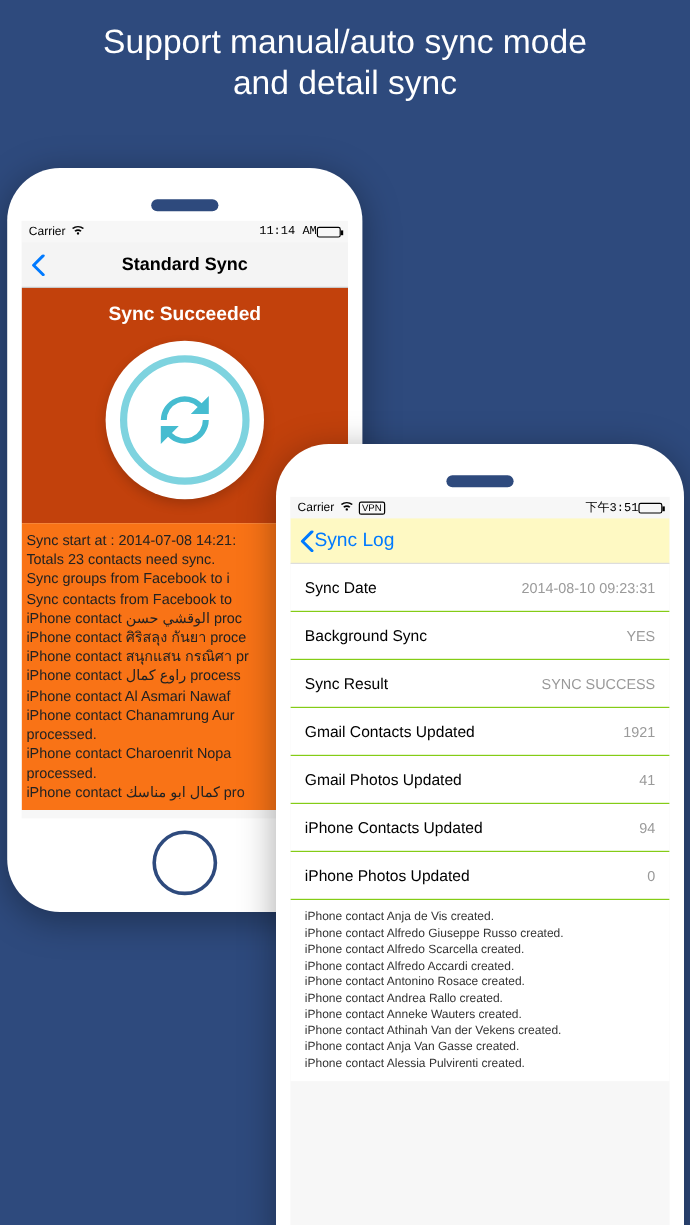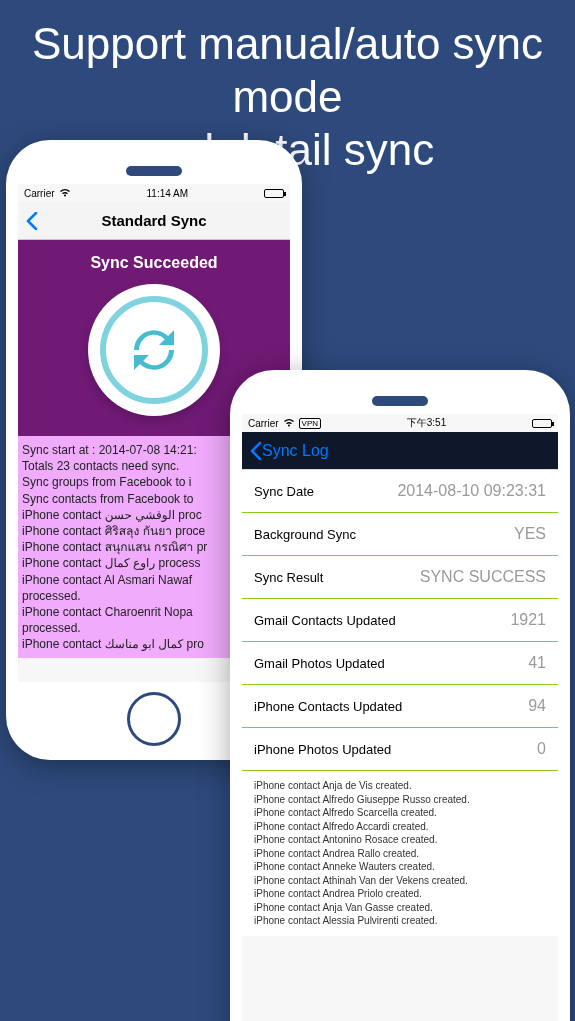--- a/index.html
+++ b/index.html
@@ -7,21 +7,21 @@
   width: 575px;
   height: 1021px;
   background: #2e4a7d;
   font-family: -apple-system, "Helvetica Neue", Arial, sans-serif;
   overflow: hidden;
   position: relative;
 }
 .headline {
   color: #fff;
   text-align: center;
-  font-size: 44px;
+  font-size: 28px;
   font-weight: 300;
   padding: 18px 10px 10px 10px;
   line-height: 1.2;
 }
 
 
 .phone {
   position: absolute;
   background: #fff;
   border-radius: 44px;
@@ -54,21 +54,21 @@
 
 .status {
   height: 18px;
   background: #f7f7f7;
   font-size: 10px;
   display: flex;
   align-items: center;
   padding: 0 6px;
   color: #000;
 }
-.status .mid { flex: 1; text-align: center; font-weight: 500; }
+.status .mid { flex: 1; text-align: right; font-weight: 500; font-family: Liberation Mono, monospace; }
 .status .left { display: flex; align-items: center; gap: 4px; }
 .status .right { display: flex; align-items: center; gap: 3px; }
 .wifi-icon { display:inline-block; }
 .vpn-box { border:1px solid #000; font-size:8px; padding:0 2px; border-radius:2px; }
 .batt { width: 20px; height: 9px; border: 1px solid #000; border-radius: 2px; position: relative; }
 .batt::after { content:""; position:absolute; right:-3px; top:2px; width:2px; height:4px; background:#000; }
 .batt .fill { background:#000; height:100%; width:90%; }
 
 
 .nav {
@@ -94,21 +94,21 @@
   font-weight: 600;
   pointer-events: none;
 }
 .nav .back-label {
   color: #007aff;
   font-size: 16px;
 }
 
 
 .hero {
-  background: #701a75;
+  background: #c2410c;
   color: #fff;
   text-align: center;
   padding: 14px 0 20px 0;
 }
 .hero-title { font-size: 16px; font-weight: 600; margin-bottom: 12px; }
 .sync-circle {
   width: 132px; height: 132px;
   margin: 0 auto;
   border-radius: 50%;
   background: #fff;
@@ -118,40 +118,40 @@
 .sync-circle .ring {
   width: 108px; height: 108px;
   border: 6px solid #7ed3df;
   border-radius: 50%;
   display: flex; align-items: center; justify-content: center;
 }
 .sync-circle svg { width: 60px; height: 60px; }
 
 
 .logtext {
-  background: #f0abfc;
+  background: #f97316;
   font-size: 12px;
   color: #222;
   padding: 6px 4px;
   line-height: 1.35;
 }
 .logtext .line { white-space: nowrap; overflow: hidden; }
 
 
 .list { background:#fff; }
 .row {
   display: flex;
   justify-content: space-between;
   align-items: center;
   padding: 12px 12px;
   border-bottom: 1px solid #84cc16;
   font-size: 13px;
 }
 .row .k { color: #000; }
-.row .v { color: #9a9a9a; font-size: 16px; }
+.row .v { color: #9a9a9a; font-size: 12px; }
 
 .created {
   background:#fff;
   padding: 8px 12px;
   font-size: 10px;
   color: #333;
   line-height: 1.35;
 }
 .created .line { white-space: nowrap; overflow: hidden; }
 
@@ -212,20 +212,21 @@
     <div class="logtext" id="log1">
         <div class="line">Sync start at : 2014-07-08 14:21:</div>
         <div class="line">Totals 23 contacts need sync.</div>
         <div class="line">Sync groups from Facebook to i</div>
         <div class="line">Sync contacts from Facebook to</div>
         <div class="line">iPhone contact الوقشي حسن proc</div>
         <div class="line">iPhone contact ศิริสลุง กันยา proce</div>
         <div class="line">iPhone contact สนุกแสน กรณิศา pr</div>
         <div class="line">iPhone contact راوع كمال process</div>
         <div class="line">iPhone contact Al Asmari Nawaf</div>
+        <div class="line">iPhone contact Chanamrung Aur</div>
         <div class="line">processed.</div>
         <div class="line">iPhone contact Charoenrit Nopa</div>
         <div class="line">processed.</div>
         <div class="line">iPhone contact كمال ابو مناسك pro</div>
       </div>
 
   </div>
   <div class="homebtn"></div>
 </div>
 
@@ -242,21 +243,21 @@
             </svg>
         </span>
         <span class="vpn-box">VPN</span>
       </div>
       <div class="mid">下午3:51</div>
       <div class="right">
         <span class="batt"><span class="fill"></span></span>
       </div>
     </div>
 
-    <div class="nav" style="background:#0f172a;border-bottom:1px solid #ddd;">
+    <div class="nav" style="background:#fef9c3;border-bottom:1px solid #ddd;">
       <div class="back">
         <svg width="12" height="18" viewBox="0 0 12 18">
             <path d="M10 1L2 9l8 8" stroke="#007aff" stroke-width="2.5" fill="none" stroke-linecap="round" stroke-linejoin="round"></path>
           </svg>
         <span class="back-label">Sync Log</span>
       </div>
     </div>
 
     <div class="list" id="rows2">
         <div class="row">
@@ -291,19 +292,18 @@
 
     <div class="created" id="created2">
         <div class="line">iPhone contact Anja de Vis created.</div>
         <div class="line">iPhone contact Alfredo Giuseppe Russo created.</div>
         <div class="line">iPhone contact Alfredo Scarcella created.</div>
         <div class="line">iPhone contact Alfredo Accardi created.</div>
         <div class="line">iPhone contact Antonino Rosace created.</div>
         <div class="line">iPhone contact Andrea Rallo created.</div>
         <div class="line">iPhone contact Anneke Wauters created.</div>
         <div class="line">iPhone contact Athinah Van der Vekens created.</div>
-        <div class="line">iPhone contact Andrea Priolo created.</div>
         <div class="line">iPhone contact Anja Van Gasse created.</div>
         <div class="line">iPhone contact Alessia Pulvirenti created.</div>
       </div>
 
   </div>
 </div>
 
 </body></html>

